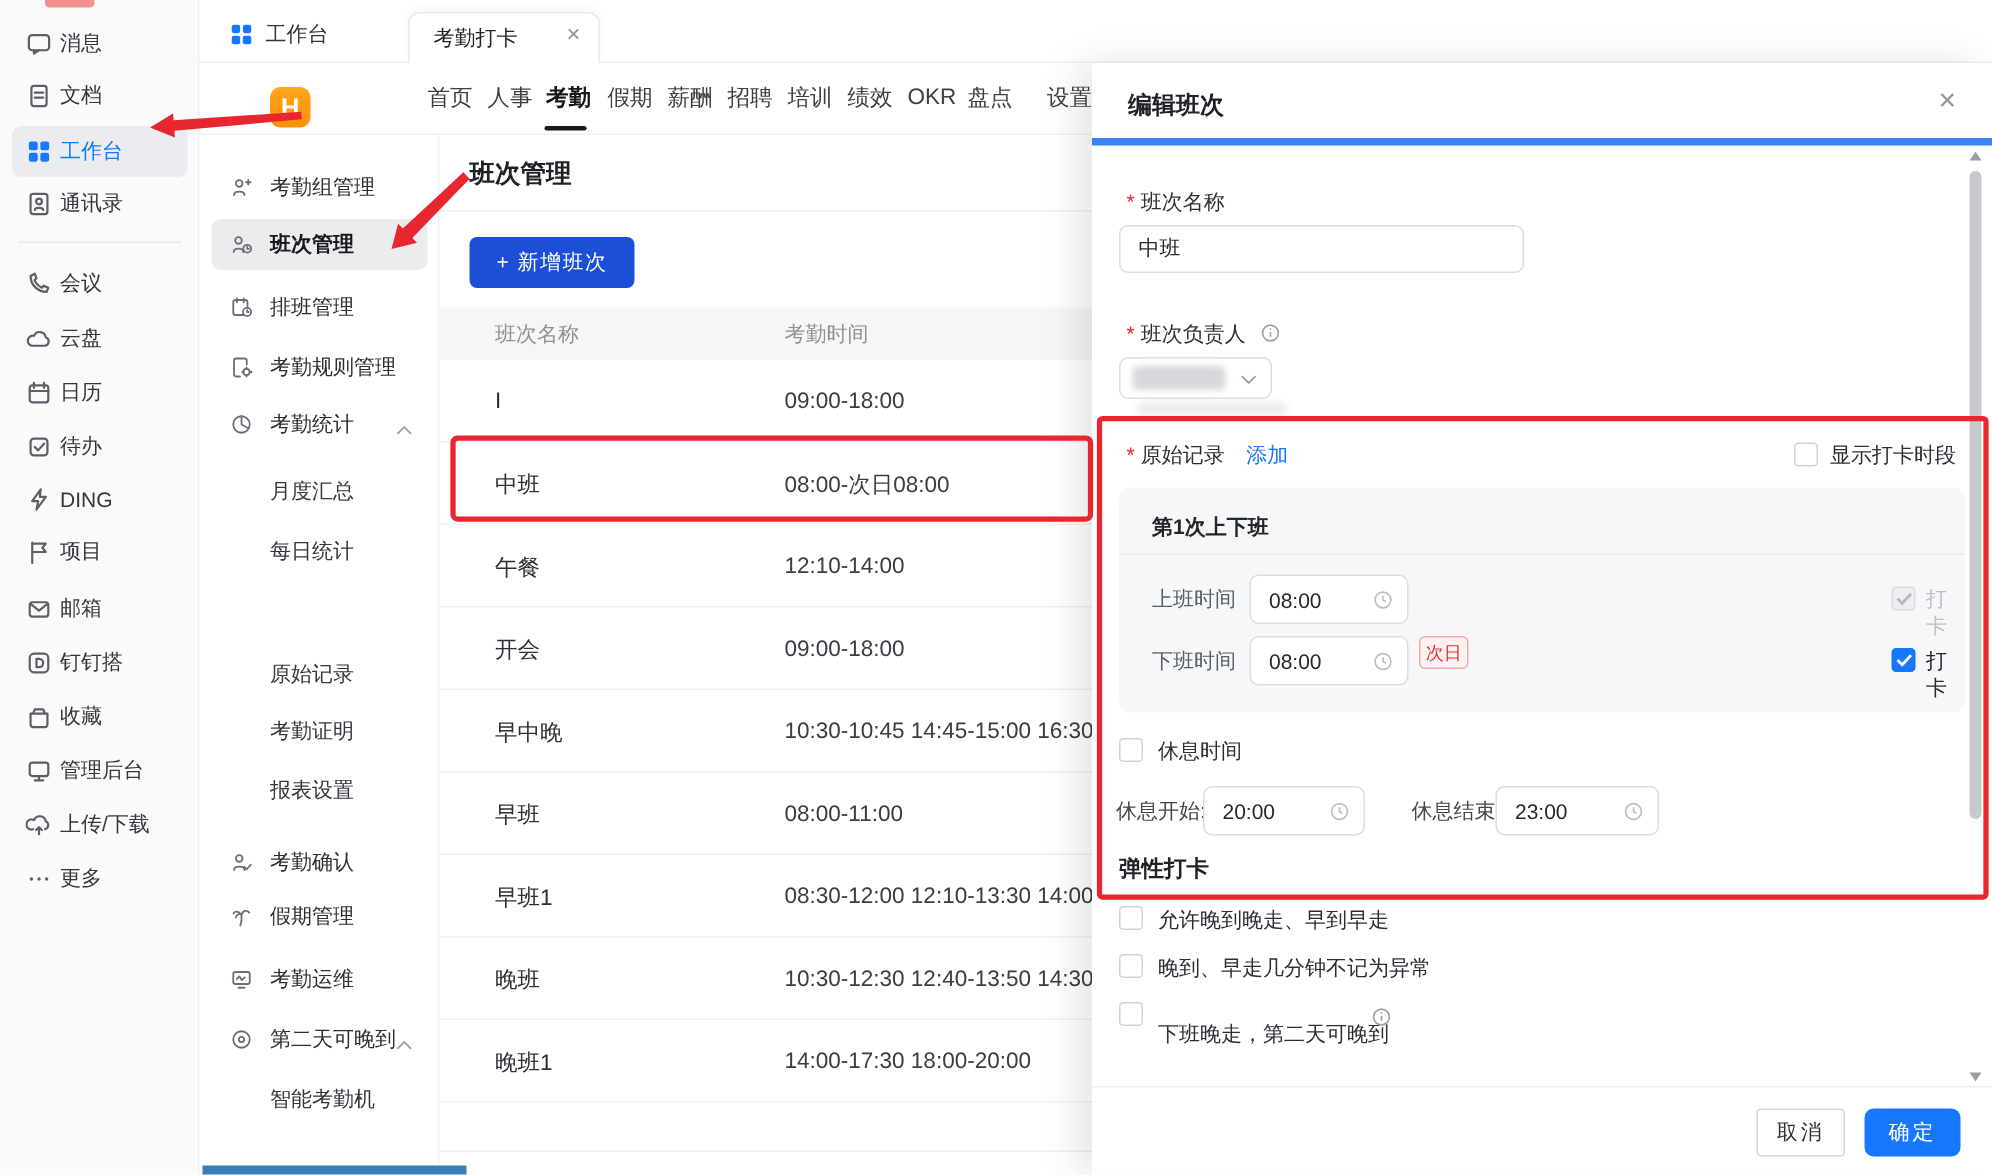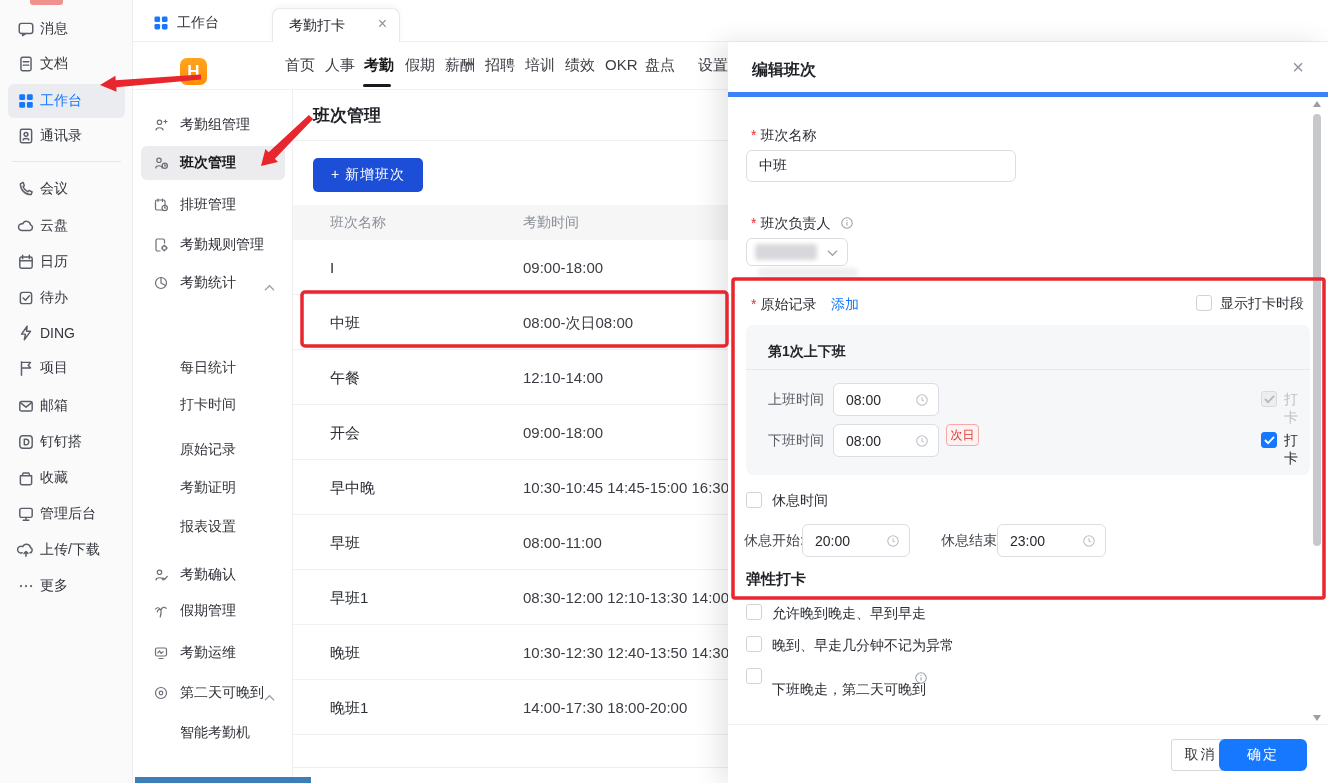--- a/index.html
+++ b/index.html
@@ -73,21 +73,21 @@
   .cb.blue { background:#1677ff; border-color:#1677ff; }
   .cb svg { position:absolute; left:1px; top:2px; }
   .link { color:#1677ff; font-size:14px; cursor:pointer; }
   #period-card { position:absolute; left:18px; top:283px; width:564px; height:150px; background:#f6f7f8; border-radius:8px; }
   #badge-nextday { position:absolute; left:200px; top:99px; width:33px; height:22px; border:1px solid #f7a9a6; background:#fdf2f1;
     border-radius:4px; color:#e0342f; font-size:12px; display:flex; align-items:center; justify-content:center; }
   .punch-lbl { font-size:14px; }
   #modal-footer { position:absolute; left:0; top:682px; width:600px; height:59px; border-top:1px solid #eff0f2; background:#fff; }
   #btn-cancel { position:absolute; right:98px; top:14px; width:59px; height:32px; background:#fff; border:1px solid #d4d7db;
     border-radius:3px; font-size:14px; color:#2e3136; cursor:pointer; letter-spacing:2px; }
-  #btn-confirm { position:absolute; right:21px; top:14px; width:88px; height:32px; background:#1677ff; border:none;
+  #btn-confirm { position:absolute; right:21px; top:14px; width:64px; height:32px; background:#1677ff; border:none;
     border-radius:6px; font-size:14px; color:#fff; cursor:pointer; letter-spacing:2px; }
   
   #m-scroll { position:absolute; right:6px; top:56px; width:10px; height:626px; }
   #m-thumb { position:absolute; left:1px; top:16px; width:8px; height:432px; background:#c6c8cc; border-radius:4px; }
   .tri-up { position:absolute; left:1px; top:3px; width:0; height:0; border-left:4px solid transparent; border-right:4px solid transparent; border-bottom:6px solid #9a9ea5; }
   .tri-down { position:absolute; left:1px; bottom:3px; width:0; height:0; border-left:4px solid transparent; border-right:4px solid transparent; border-top:6px solid #9a9ea5; }
   .blur-blob { position:absolute; background:#d8d8dc; border-radius:4px; filter:blur(2px); }
   
   #annotations { left:0; top:0; width:1328px; height:783px; pointer-events:none; z-index:50; }
   #corner-pink { position:absolute; left:30px; top:0; width:33px; height:5px; background:#f0918d; border-radius:0 0 3px 3px; }
@@ -280,25 +280,25 @@
   <div class="m-item" style="top:176px">
     <span class="ic"><svg class="mic" viewBox="0 0 16 16" width="16" height="16">
           <circle cx="8" cy="8" r="5.5"></circle>
           <path d="M8 8 V2.5 M8 8 l4.5 2.5"></path>
         </svg></span>
     <span class="lbl">考勤统计</span>
     <span class="chev"><svg viewBox="0 0 12 8" width="11" height="8" fill="none" stroke="#9aa0a8" stroke-width="1.3">
           <polyline points="1,6.5 6,1.5 11,6.5"></polyline>
         </svg></span>
   </div>
+  <div class="m-item sub" style="top:221px">
+      <span class="lbl">月度汇总</span>
+    </div>
   <div class="m-item sub" style="top:261px">
       <span class="lbl">每日统计</span>
-    </div>
-  <div class="m-item sub" style="top:298px">
-      <span class="lbl">打卡时间</span>
     </div>
   <div class="m-item sub" style="top:343px">
       <span class="lbl">原始记录</span>
     </div>
   <div class="m-item sub" style="top:381px">
       <span class="lbl">考勤证明</span>
     </div>
   <div class="m-item sub" style="top:420px">
       <span class="lbl">报表设置</span>
     </div>

